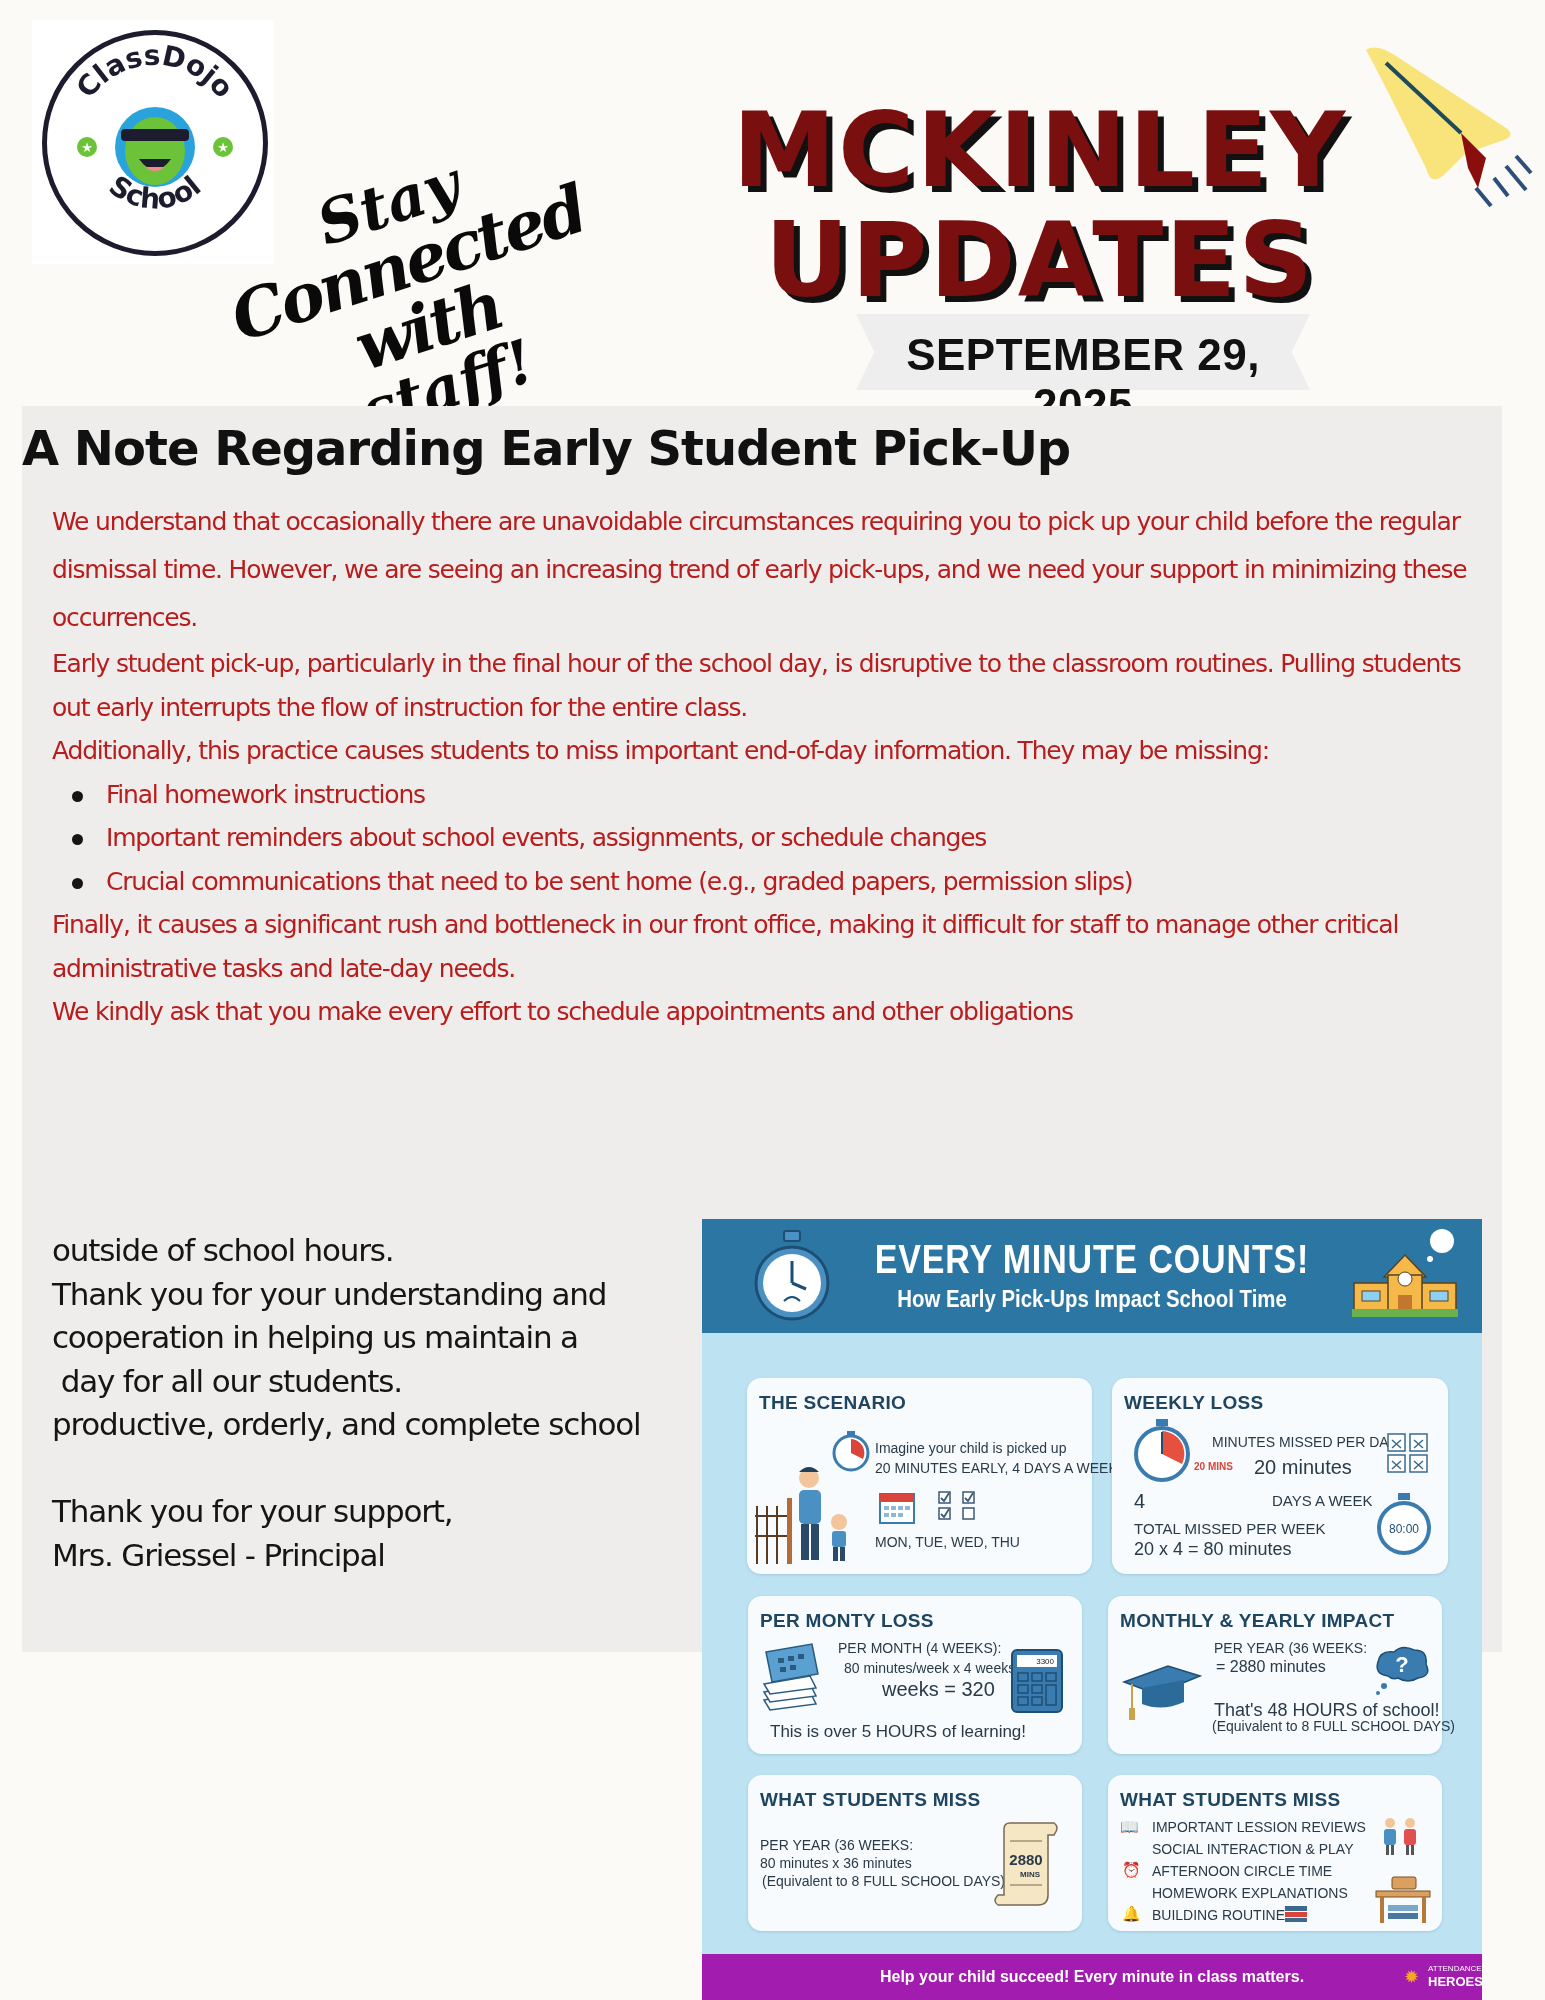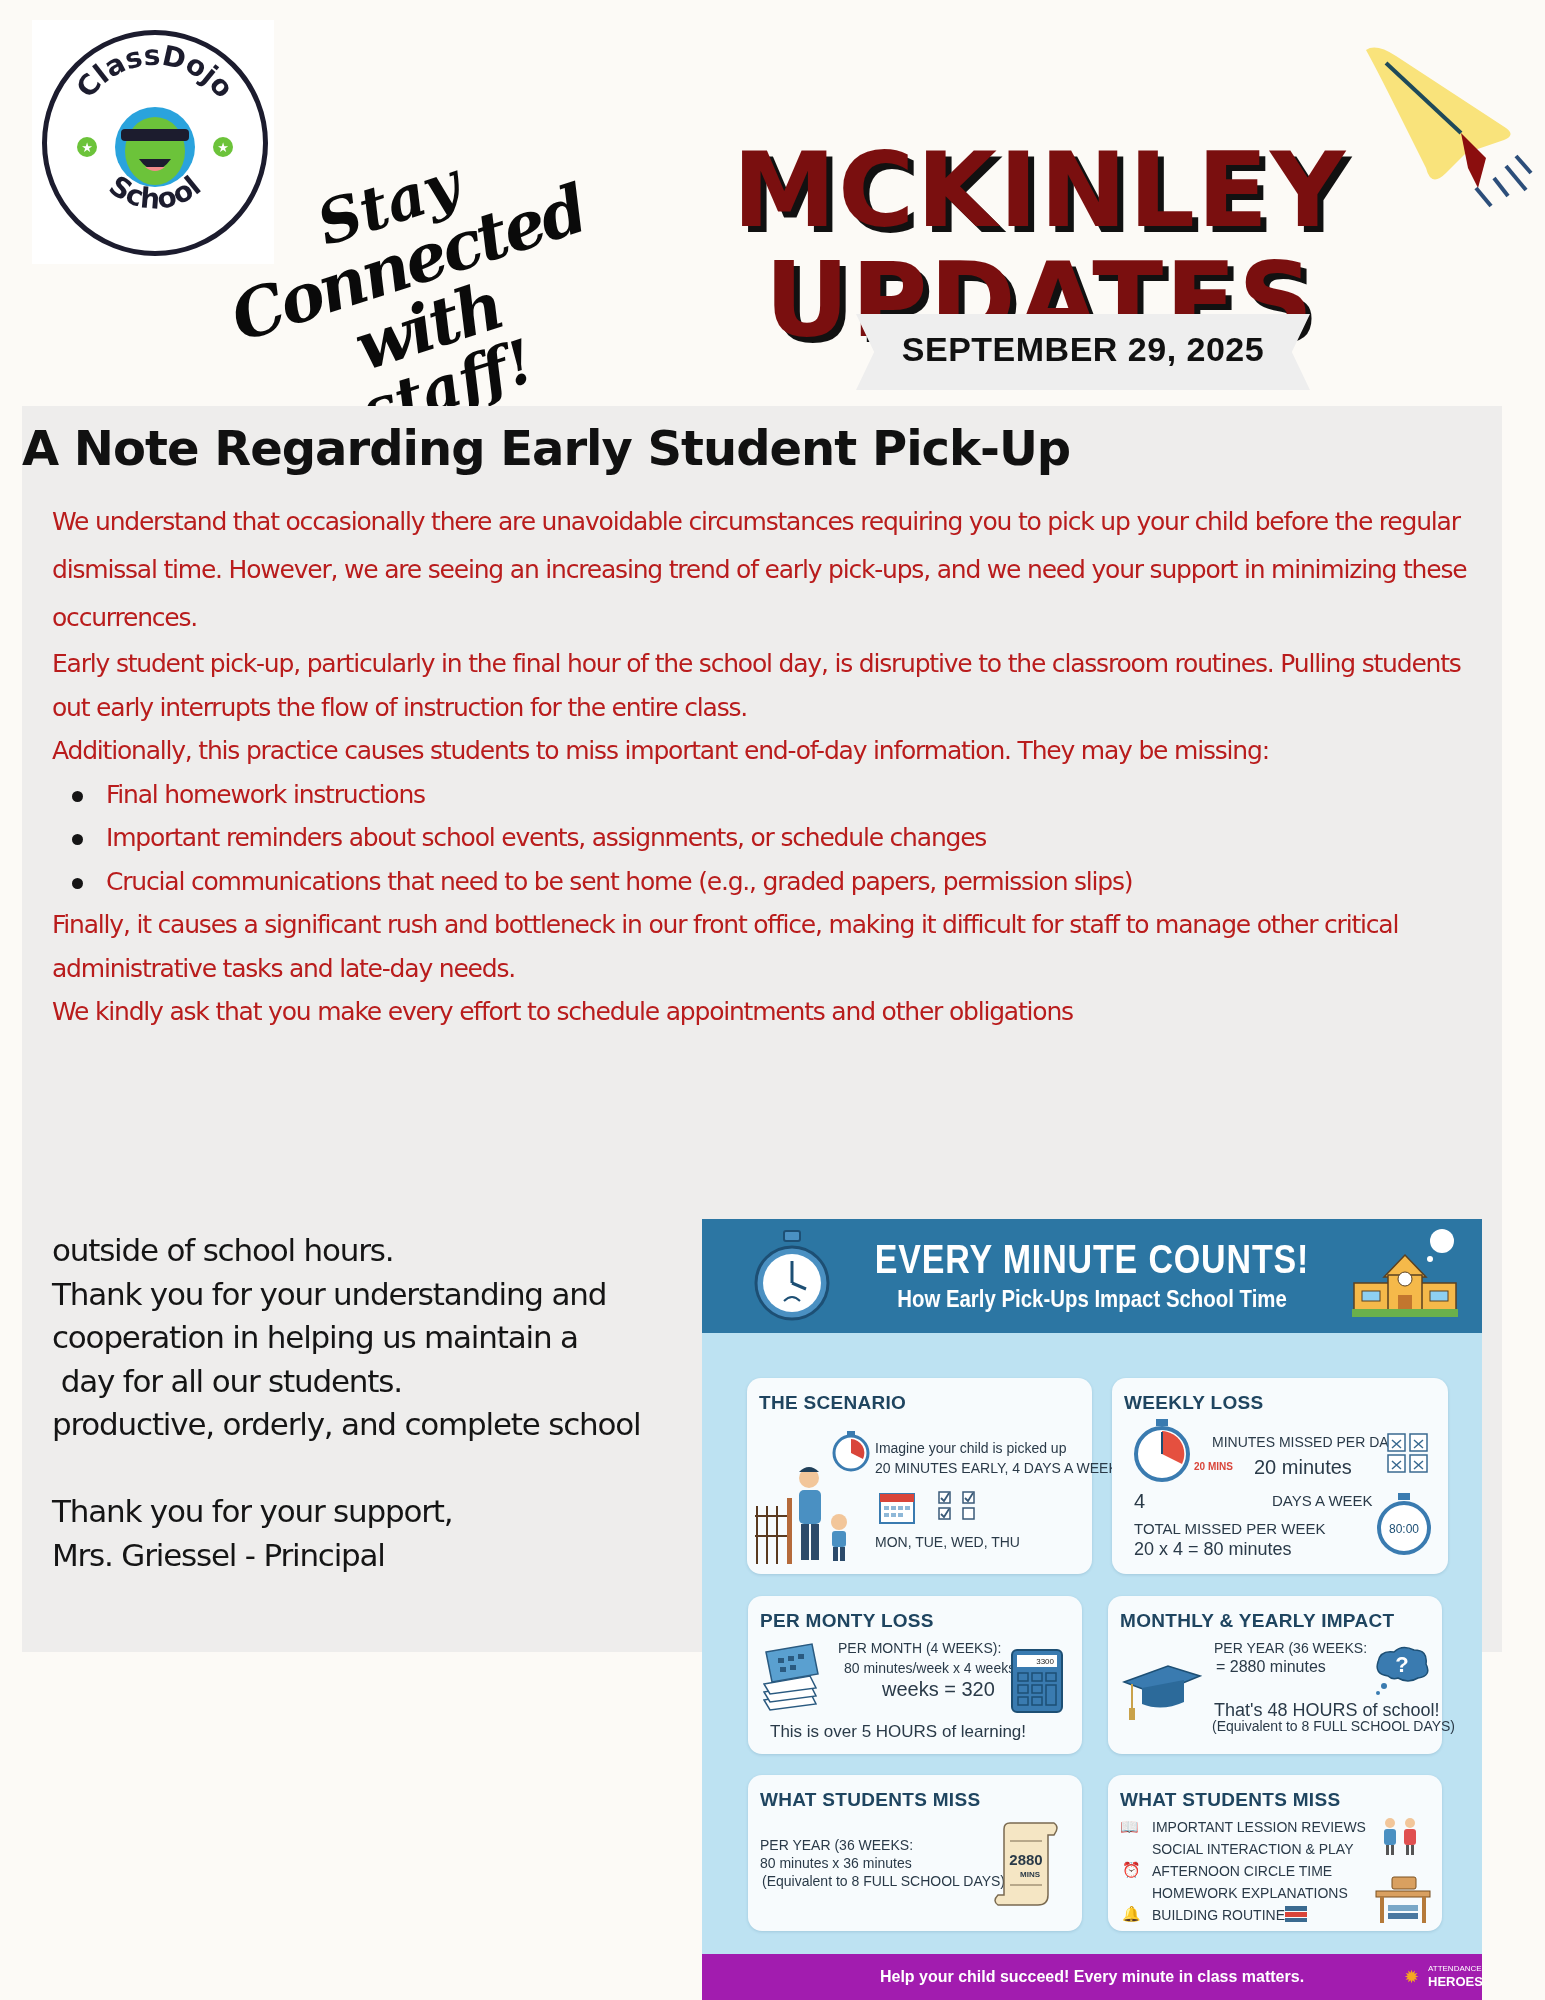--- a/index.html
+++ b/index.html
@@ -34,31 +34,31 @@
   .tagline .l2 { font-size: 66px; display: block; letter-spacing: -3px; }
   .tagline .l3 { font-size: 60px; display: block; }
   .mast {
     position: absolute; left: 720px; top: 95px; width: 640px;
     text-align: center;
     font-family: "DejaVu Sans", sans-serif; font-weight: bold;
     color: #7a0f0f;
     text-shadow: 6px 6px 0 #111;
     letter-spacing: 2px;
   }
-  .mast .m1 { font-size: 104px; line-height: 110px; display: block; margin-top: 40px; }
+  .mast .m1 { font-size: 104px; line-height: 110px; display: block; }
   .mast .m2 { font-size: 104px; line-height: 110px; display: block; }
   .date-ribbon {
     position: absolute; left: 856px; top: 314px; width: 454px; height: 76px;
     background: #eeeeee;
     clip-path: polygon(0 0, 100% 0, 96% 50%, 100% 100%, 0 100%, 4% 50%);
   }
   .date-text {
     position: absolute; left: 856px; top: 330px; width: 454px; text-align: center;
     font-family: "Liberation Sans", sans-serif; font-weight: bold;
-    font-size: 34px; letter-spacing: 0.5px; color: #111;
+    font-size: 44px; letter-spacing: 0.5px; color: #111;
   }
   .plane { position: absolute; left: 1356px; top: 38px; }
 
   
   .note {
     position: absolute; left: 22px; top: 406px; width: 1480px; height: 1246px;
     background: #eeedec;
   }
   .note-title {
     position: absolute; left: 0; top: 14px; width: 1532px; text-align: left;

